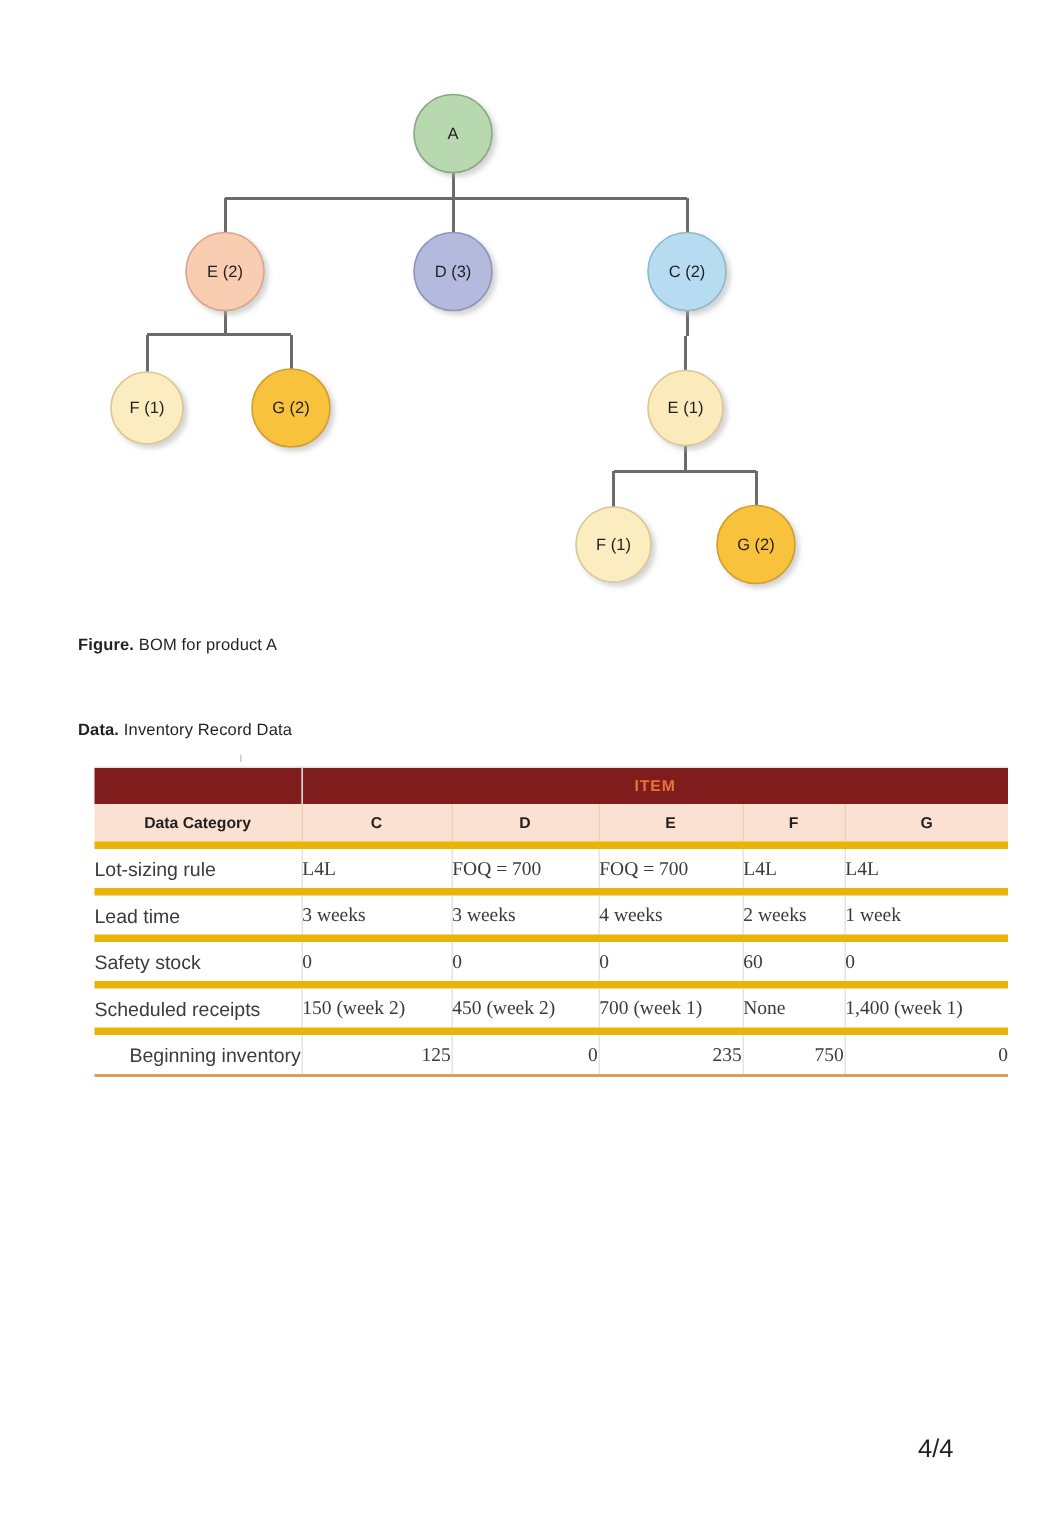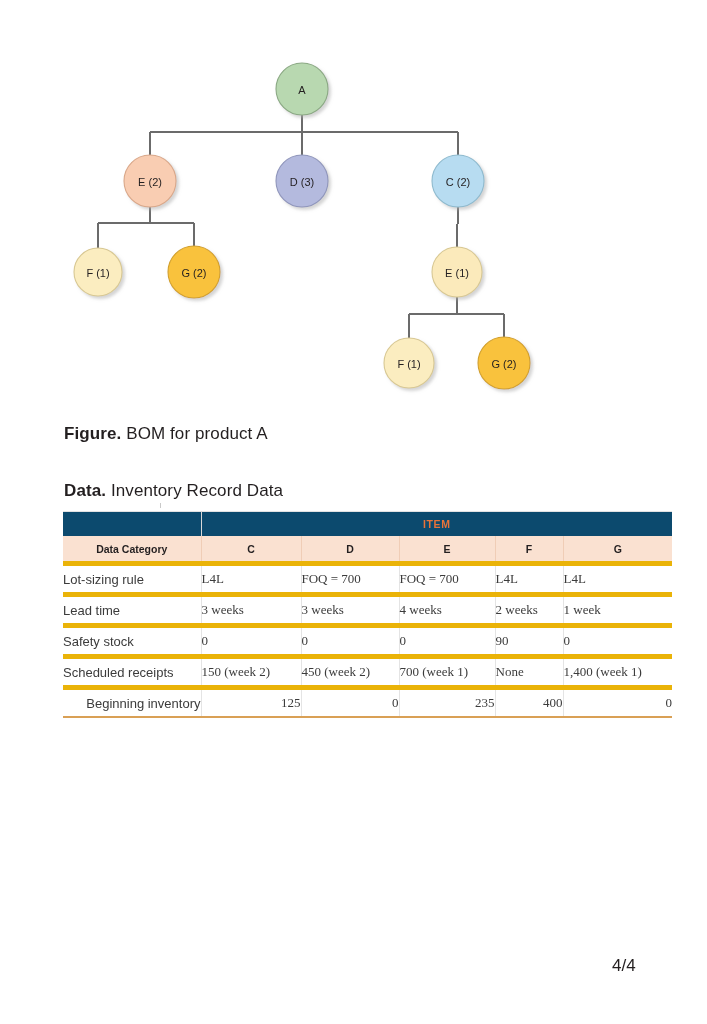--- a/index.html
+++ b/index.html
@@ -33,22 +33,22 @@
     font-family: "Liberation Sans", sans-serif;
     font-size: 11px;
     fill: #231f20;
     text-anchor: middle;
     dominant-baseline: central;
   }
 
   
   .caption {
     position: absolute;
-    left: 64px;
-    font-size: 17px;
+    left: 52px;
+    font-size: 11px;
     color: #231f20;
     font-family: "Liberation Sans", sans-serif;
     letter-spacing: 0.1px;
     white-space: nowrap;
   }
   .caption .cap-bold {
     font-weight: bold;
   }
   #figure-caption { top: 424px; }
   #table-caption  { top: 481px; }
@@ -67,21 +67,21 @@
     font-family: "Liberation Sans", sans-serif;
   }
   table.ird td, table.ird th {
     padding: 0;
     vertical-align: middle;
   }
   
   tr.item-band td {
     height: 24px;
     border-top: 1px solid #e2e2e2;
-    background: #0c4a6e;
+    background: #7f1d1d;
   }
   td.item-blank {
     border-right: 1px solid #d8d8d8;
   }
   td.item-title {
     text-align: center;
     color: #e8733a;
     font-weight: bold;
     font-size: 10.5px;
     letter-spacing: 0.6px;
@@ -252,36 +252,36 @@
           <td class="cell-value">3 weeks</td>
           <td class="cell-value">4 weeks</td>
           <td class="cell-value">2 weeks</td>
           <td class="cell-value">1 week</td>
         </tr>
         <tr class="data-row">
           <td class="cell-label">Safety stock</td>
           <td class="cell-value">0</td>
           <td class="cell-value">0</td>
           <td class="cell-value">0</td>
-          <td class="cell-value">90</td>
+          <td class="cell-value">60</td>
           <td class="cell-value">0</td>
         </tr>
         <tr class="data-row">
           <td class="cell-label">Scheduled receipts</td>
           <td class="cell-value">150 (week 2)</td>
           <td class="cell-value">450 (week 2)</td>
           <td class="cell-value">700 (week 1)</td>
           <td class="cell-value">None</td>
           <td class="cell-value">1,400 (week 1)</td>
         </tr>
         <tr class="data-row">
           <td class="cell-label">Beginning inventory</td>
           <td class="cell-value">125</td>
           <td class="cell-value">0</td>
           <td class="cell-value">235</td>
-          <td class="cell-value">400</td>
+          <td class="cell-value">750</td>
           <td class="cell-value">0</td>
         </tr>
       </tbody>
   </table>
 </div>
 
 <div id="page-number">4/4</div>
 
 </body></html>

